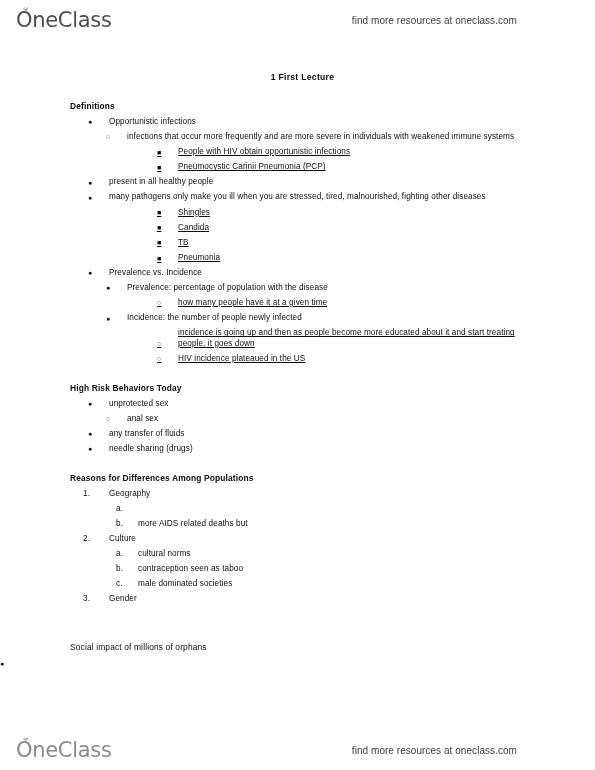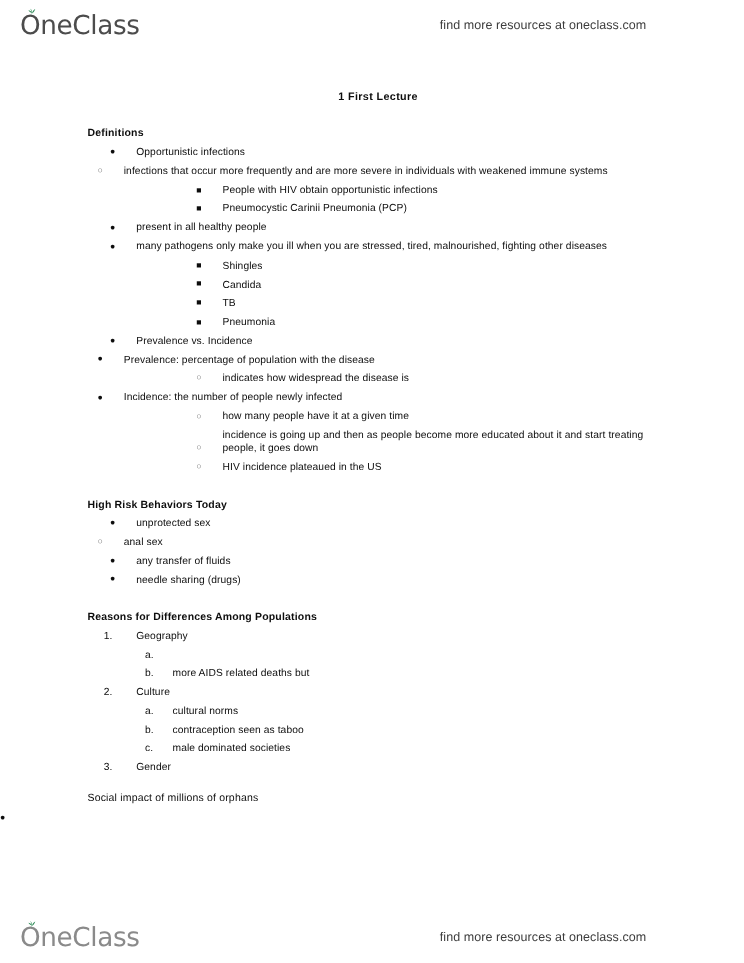--- a/index.html
+++ b/index.html
@@ -80,21 +80,21 @@
 
   .section-head {
     font-size: 8.4px;
     font-weight: bold;
     margin-left: 70px;
     letter-spacing: 0.15px;
     line-height: 1.15;
     padding-bottom: 3px;
   }
   .section-head.loose { margin-top: 17px; }
-  .section-head.plain { font-weight: normal; margin-top: 12px; }
+  .section-head.plain { font-weight: normal; margin-top: 36px; }
 
   
   .row {
     display: flex;
     align-items: flex-end;
     font-size: 8.2px;
     line-height: 1.28;
     letter-spacing: 0.08px;
     padding: 2.3px 0;
   }
@@ -104,22 +104,22 @@
     font-size: 8.2px;
     line-height: 1.28;
   }
   .row .txt {
     flex: 1 1 auto;
     padding-right: 52px;
   }
 
   
   .lv1 { padding-left: 88px; }
-  .lv2 { padding-left: 78px; }
-  .lv3 { padding-left: 157px; }
+  .lv2 { padding-left: 106px; }
+  .lv3 { padding-left: 157px; text-decoration: underline; }
   .lv4 { padding-left: 88px; }
 
   .lv1 > .marker, .lv2 > .marker, .lv3 > .marker, .lv4 > .marker {
     width: 21px;
   }
 
   
   .b-disc  { font-size: 7px; line-height: 1.45; }
   .b-circ  { font-size: 7px; line-height: 1.45; color: #5a5a5a; }
   .b-sq    { font-size: 7px; line-height: 1.4; }
@@ -199,29 +199,25 @@
     <div class="row lv1">
       <span class="marker b-disc">●</span>
       <span class="txt">Prevalence vs. Incidence</span>
     </div>
     <div class="row lv2">
       <span class="marker b-disc">●</span>
       <span class="txt">Prevalence: percentage of population with the disease</span>
     </div>
     <div class="row lv3">
       <span class="marker b-circ">○</span>
-      <span class="txt">indicates how widespread the disease is</span>
+      <span class="txt">how many people have it at a given time</span>
     </div>
     <div class="row lv2">
       <span class="marker b-disc">●</span>
       <span class="txt">Incidence: the number of people newly infected</span>
-    </div>
-    <div class="row lv3">
-      <span class="marker b-circ">○</span>
-      <span class="txt">how many people have it at a given time</span>
     </div>
     <div class="row lv3">
       <span class="marker b-circ">○</span>
       <span class="txt">incidence is going up and then as people become more educated about it and start treating people, it goes down</span>
     </div>
     <div class="row lv3">
       <span class="marker b-circ">○</span>
       <span class="txt">HIV incidence plateaued in the US</span>
     </div>
   </div>

